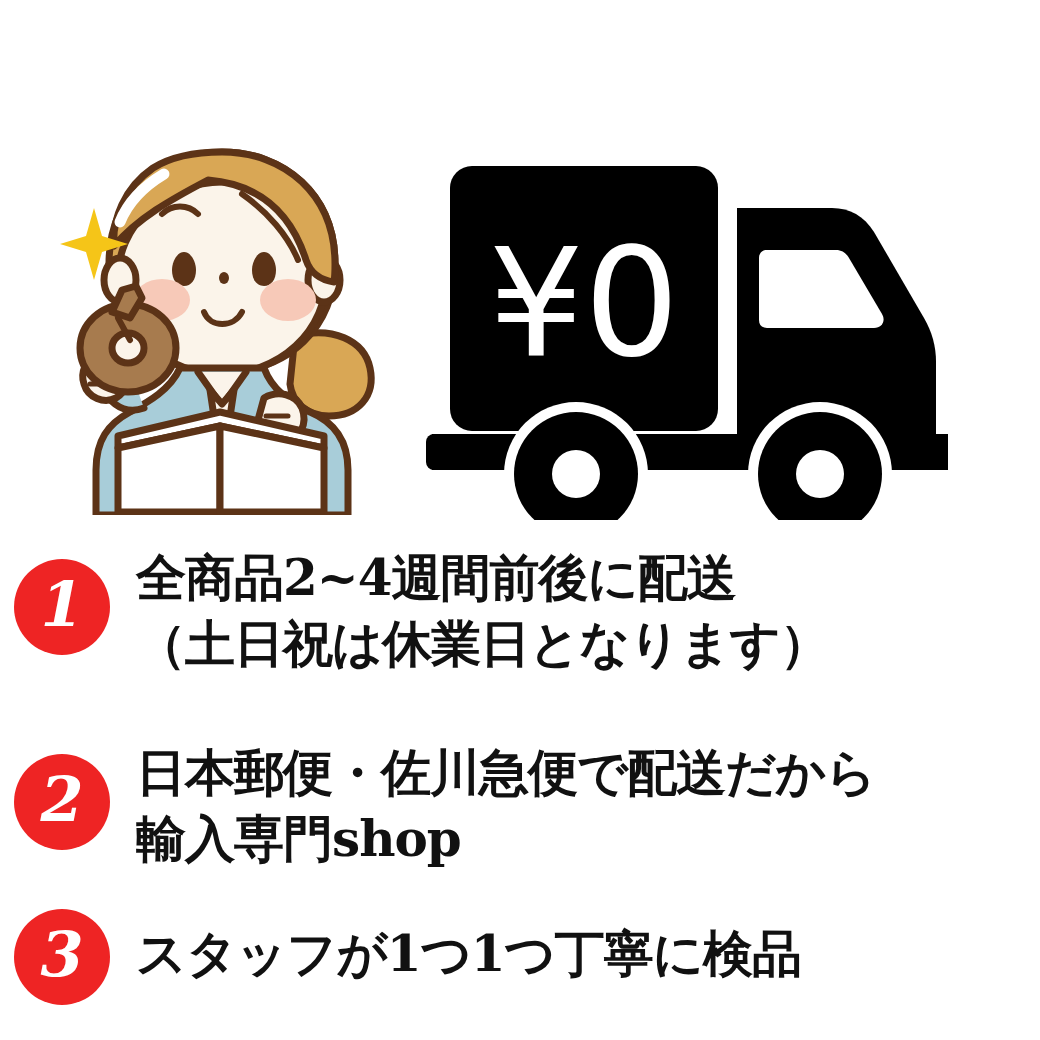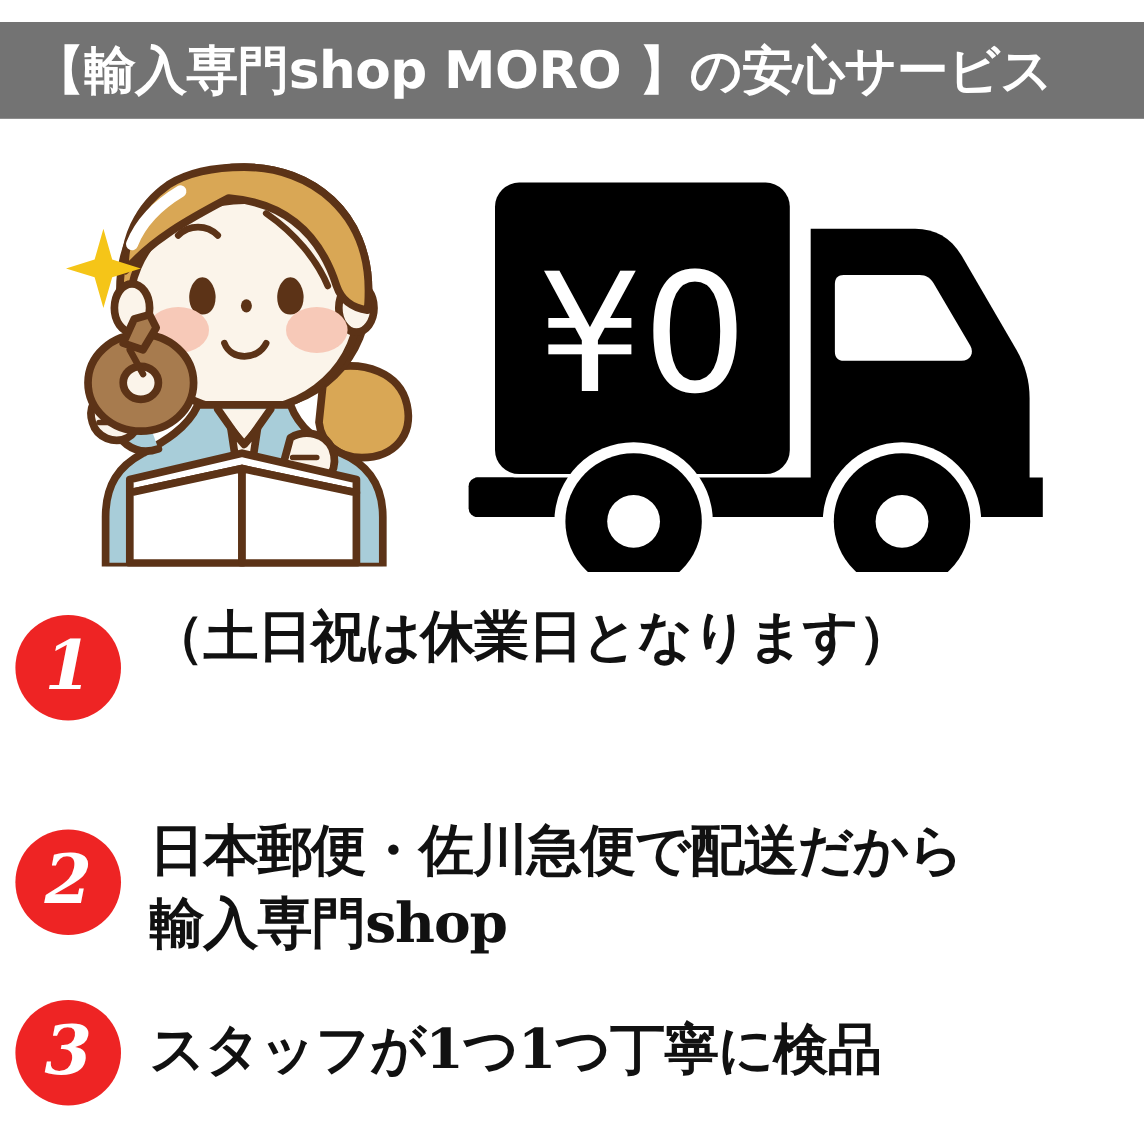--- a/index.html
+++ b/index.html
@@ -115,23 +115,20 @@
     white-space: nowrap;
   }
   .feature-line { display: block; }
   .feature-3 .feature-text { margin-top: 26px; }
 </style>
 </head>
 <body>
 
 <div id="page">
 
-  <div class="banner">
-    <div class="banner-title">【輸入専門shop MORO 】の安心サービス</div>
-  </div>
 
   <div class="art">
 
     <svg class="art-girl" viewBox="0 0 340 375">
       <g fill="none" stroke="#5c3317" stroke-width="7" stroke-linejoin="round" stroke-linecap="round">
 
         <path d="M243 196 C280 186 312 200 318 228 C324 256 306 276 277 276 C255 276 240 262 238 244 Z" fill="#d9a755"></path>
 
         <path d="M170 12 C232 12 283 54 283 124 C283 186 238 232 170 232 C102 232 57 186 57 124 C57 54 108 12 170 12 Z" fill="#d9a755"></path>
 
@@ -212,20 +209,21 @@
 
   </div>
 
   <div class="features">
 
     <div class="feature feature-1">
       <div class="badge">
         <span class="badge-num">1</span>
       </div>
       <div class="feature-text">
+        <span class="feature-line">全商品2~4週間前後に配送</span>
         <span class="feature-line">（土日祝は休業日となります）</span>
       </div>
     </div>
 
     <div class="feature feature-2">
       <div class="badge">
         <span class="badge-num">2</span>
       </div>
       <div class="feature-text">
         <span class="feature-line">日本郵便・佐川急便で配送だから</span>

